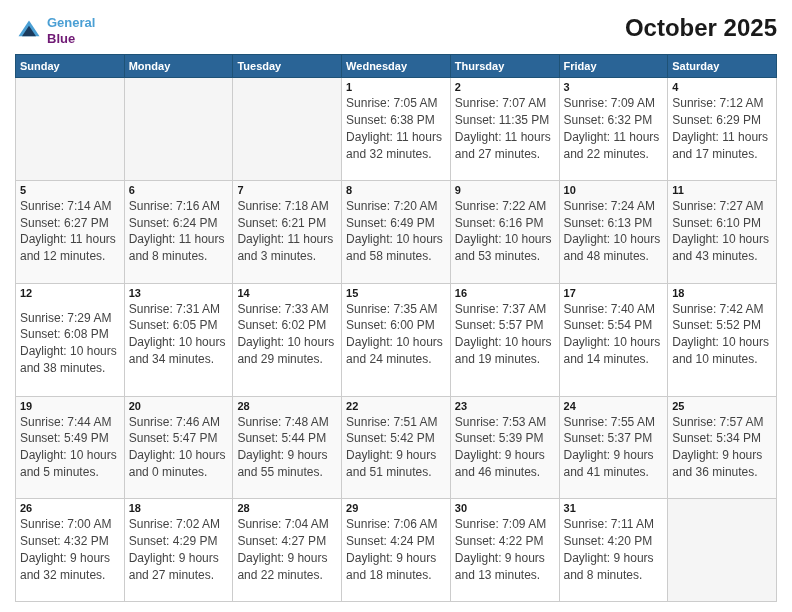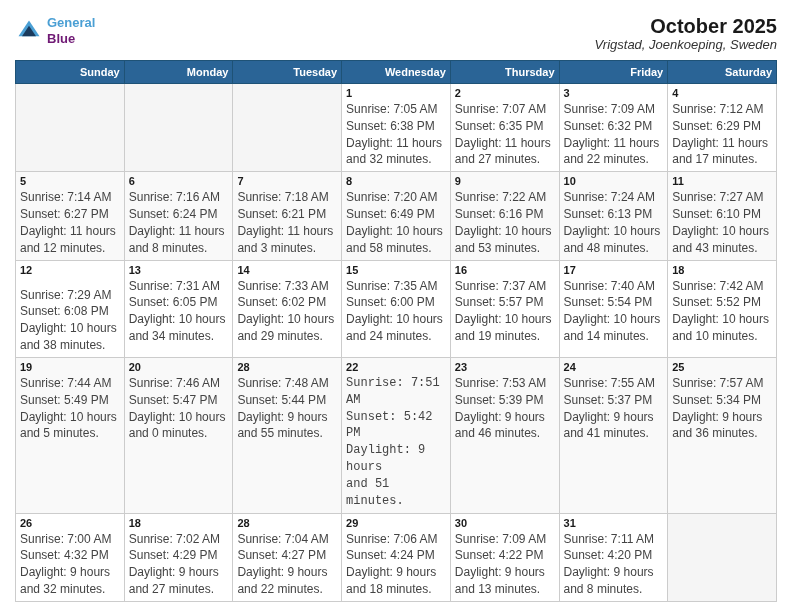--- a/index.html
+++ b/index.html
@@ -38,21 +38,21 @@
       color: #4a9fd4;
     }
     .logo-icon {
       width: 28px;
       height: 28px;
     }
     .title-section {
       text-align: right;
     }
     .month-title {
-      font-size: 20px;
+      font-size: 24px;
       font-weight: bold;
       color: #1a1a1a;
       line-height: 1.1;
     }
     .subtitle {
       font-size: 13px;
       color: #333;
       font-style: italic;
     }
     .calendar {
@@ -61,21 +61,21 @@
       border-collapse: collapse;
       width: 100%;
       table-layout: fixed;
     }
     .calendar th {
       background: #2a6496;
       color: #fff;
       font-size: 11px;
       font-weight: bold;
       padding: 5px 4px;
-      text-align: right;
+      text-align: left;
       border: 1px solid #1e5276;
     }
     .calendar td {
       vertical-align: top;
       padding: 3px 4px;
       border: 1px solid #ccc;
       font-size: 8.5px;
       color: #333;
       background: #fff;
       height: 85px;
@@ -115,21 +115,20 @@
         <polygon points="16,4 28,22 4,22" fill="#4a9fd4"></polygon>
         <polygon points="16,10 24,22 8,22" fill="#1a3a5c"></polygon>
       </svg>
       <div class="logo-text">
         <div><span>General</span></div>
         <div><span style="color:#701a75">Blue</span></div>
       </div>
     </div>
     <div class="title-section">
       <div class="month-title">October 2025</div>
-      <div class="subtitle">Vrigstad, Joenkoeping, Sweden</div>
     </div>
   </div>
 
   <table class="calendar">
     <thead>
       <tr>
       <th>Sunday</th>
           <th>Monday</th>
           <th>Tuesday</th>
           <th>Wednesday</th>
@@ -146,21 +145,21 @@
           <td>
             <span class="day-number">1</span>
             <div class="day-info" style="white-space: pre-line;">Sunrise: 7:05 AM
 Sunset: 6:38 PM
 Daylight: 11 hours
 and 32 minutes.</div>
           </td>
           <td>
             <span class="day-number">2</span>
             <div class="day-info" style="white-space: pre-line;">Sunrise: 7:07 AM
-Sunset: 6:35 PM
+Sunset: 11:35 PM
 Daylight: 11 hours
 and 27 minutes.</div>
           </td>
           <td>
             <span class="day-number">3</span>
             <div class="day-info" style="white-space: pre-line;">Sunrise: 7:09 AM
 Sunset: 6:32 PM
 Daylight: 11 hours
 and 22 minutes.</div>
           </td>
@@ -291,21 +290,21 @@
           </td>
           <td>
             <span class="day-number">28</span>
             <div class="day-info" style="white-space: pre-line;">Sunrise: 7:48 AM
 Sunset: 5:44 PM
 Daylight: 9 hours
 and 55 minutes.</div>
           </td>
           <td>
             <span class="day-number">22</span>
-            <div class="day-info" style="white-space: pre-line; font-family: Liberation Mono, monospace;">Sunrise: 7:51 AM
+            <div class="day-info" style="white-space: pre-line;">Sunrise: 7:51 AM
 Sunset: 5:42 PM
 Daylight: 9 hours
 and 51 minutes.</div>
           </td>
           <td>
             <span class="day-number">23</span>
             <div class="day-info" style="white-space: pre-line;">Sunrise: 7:53 AM
 Sunset: 5:39 PM
 Daylight: 9 hours
 and 46 minutes.</div>

